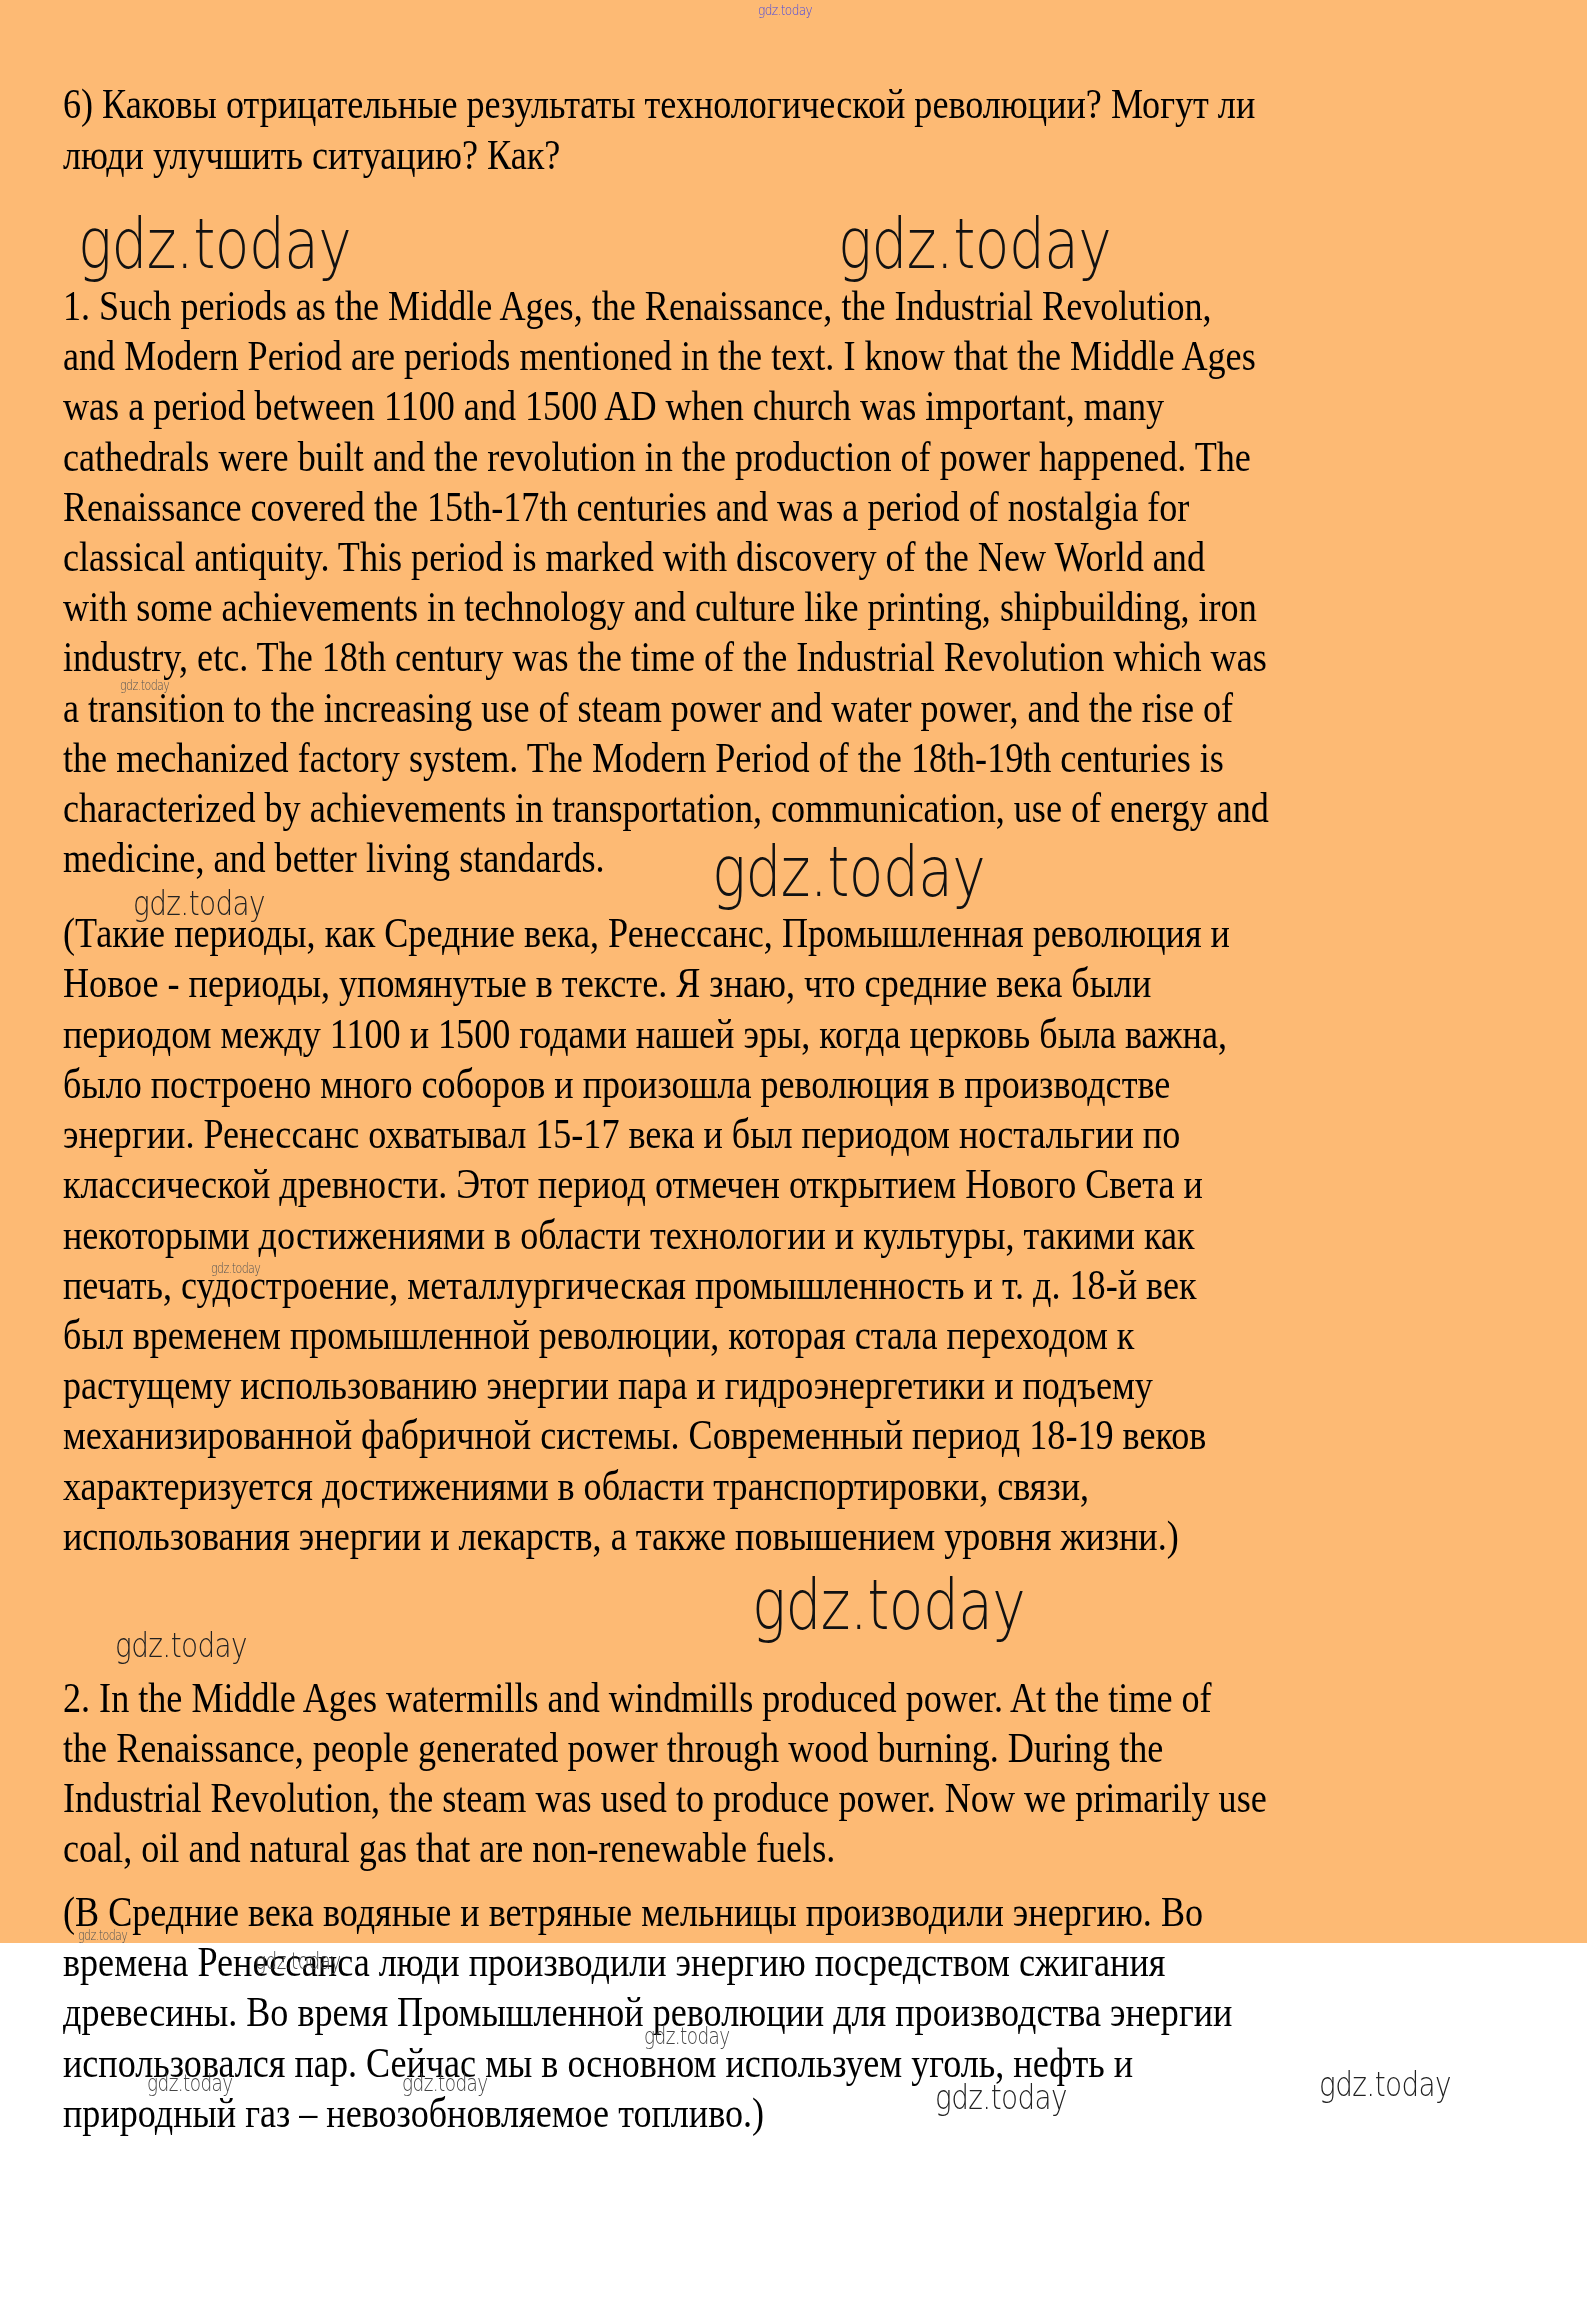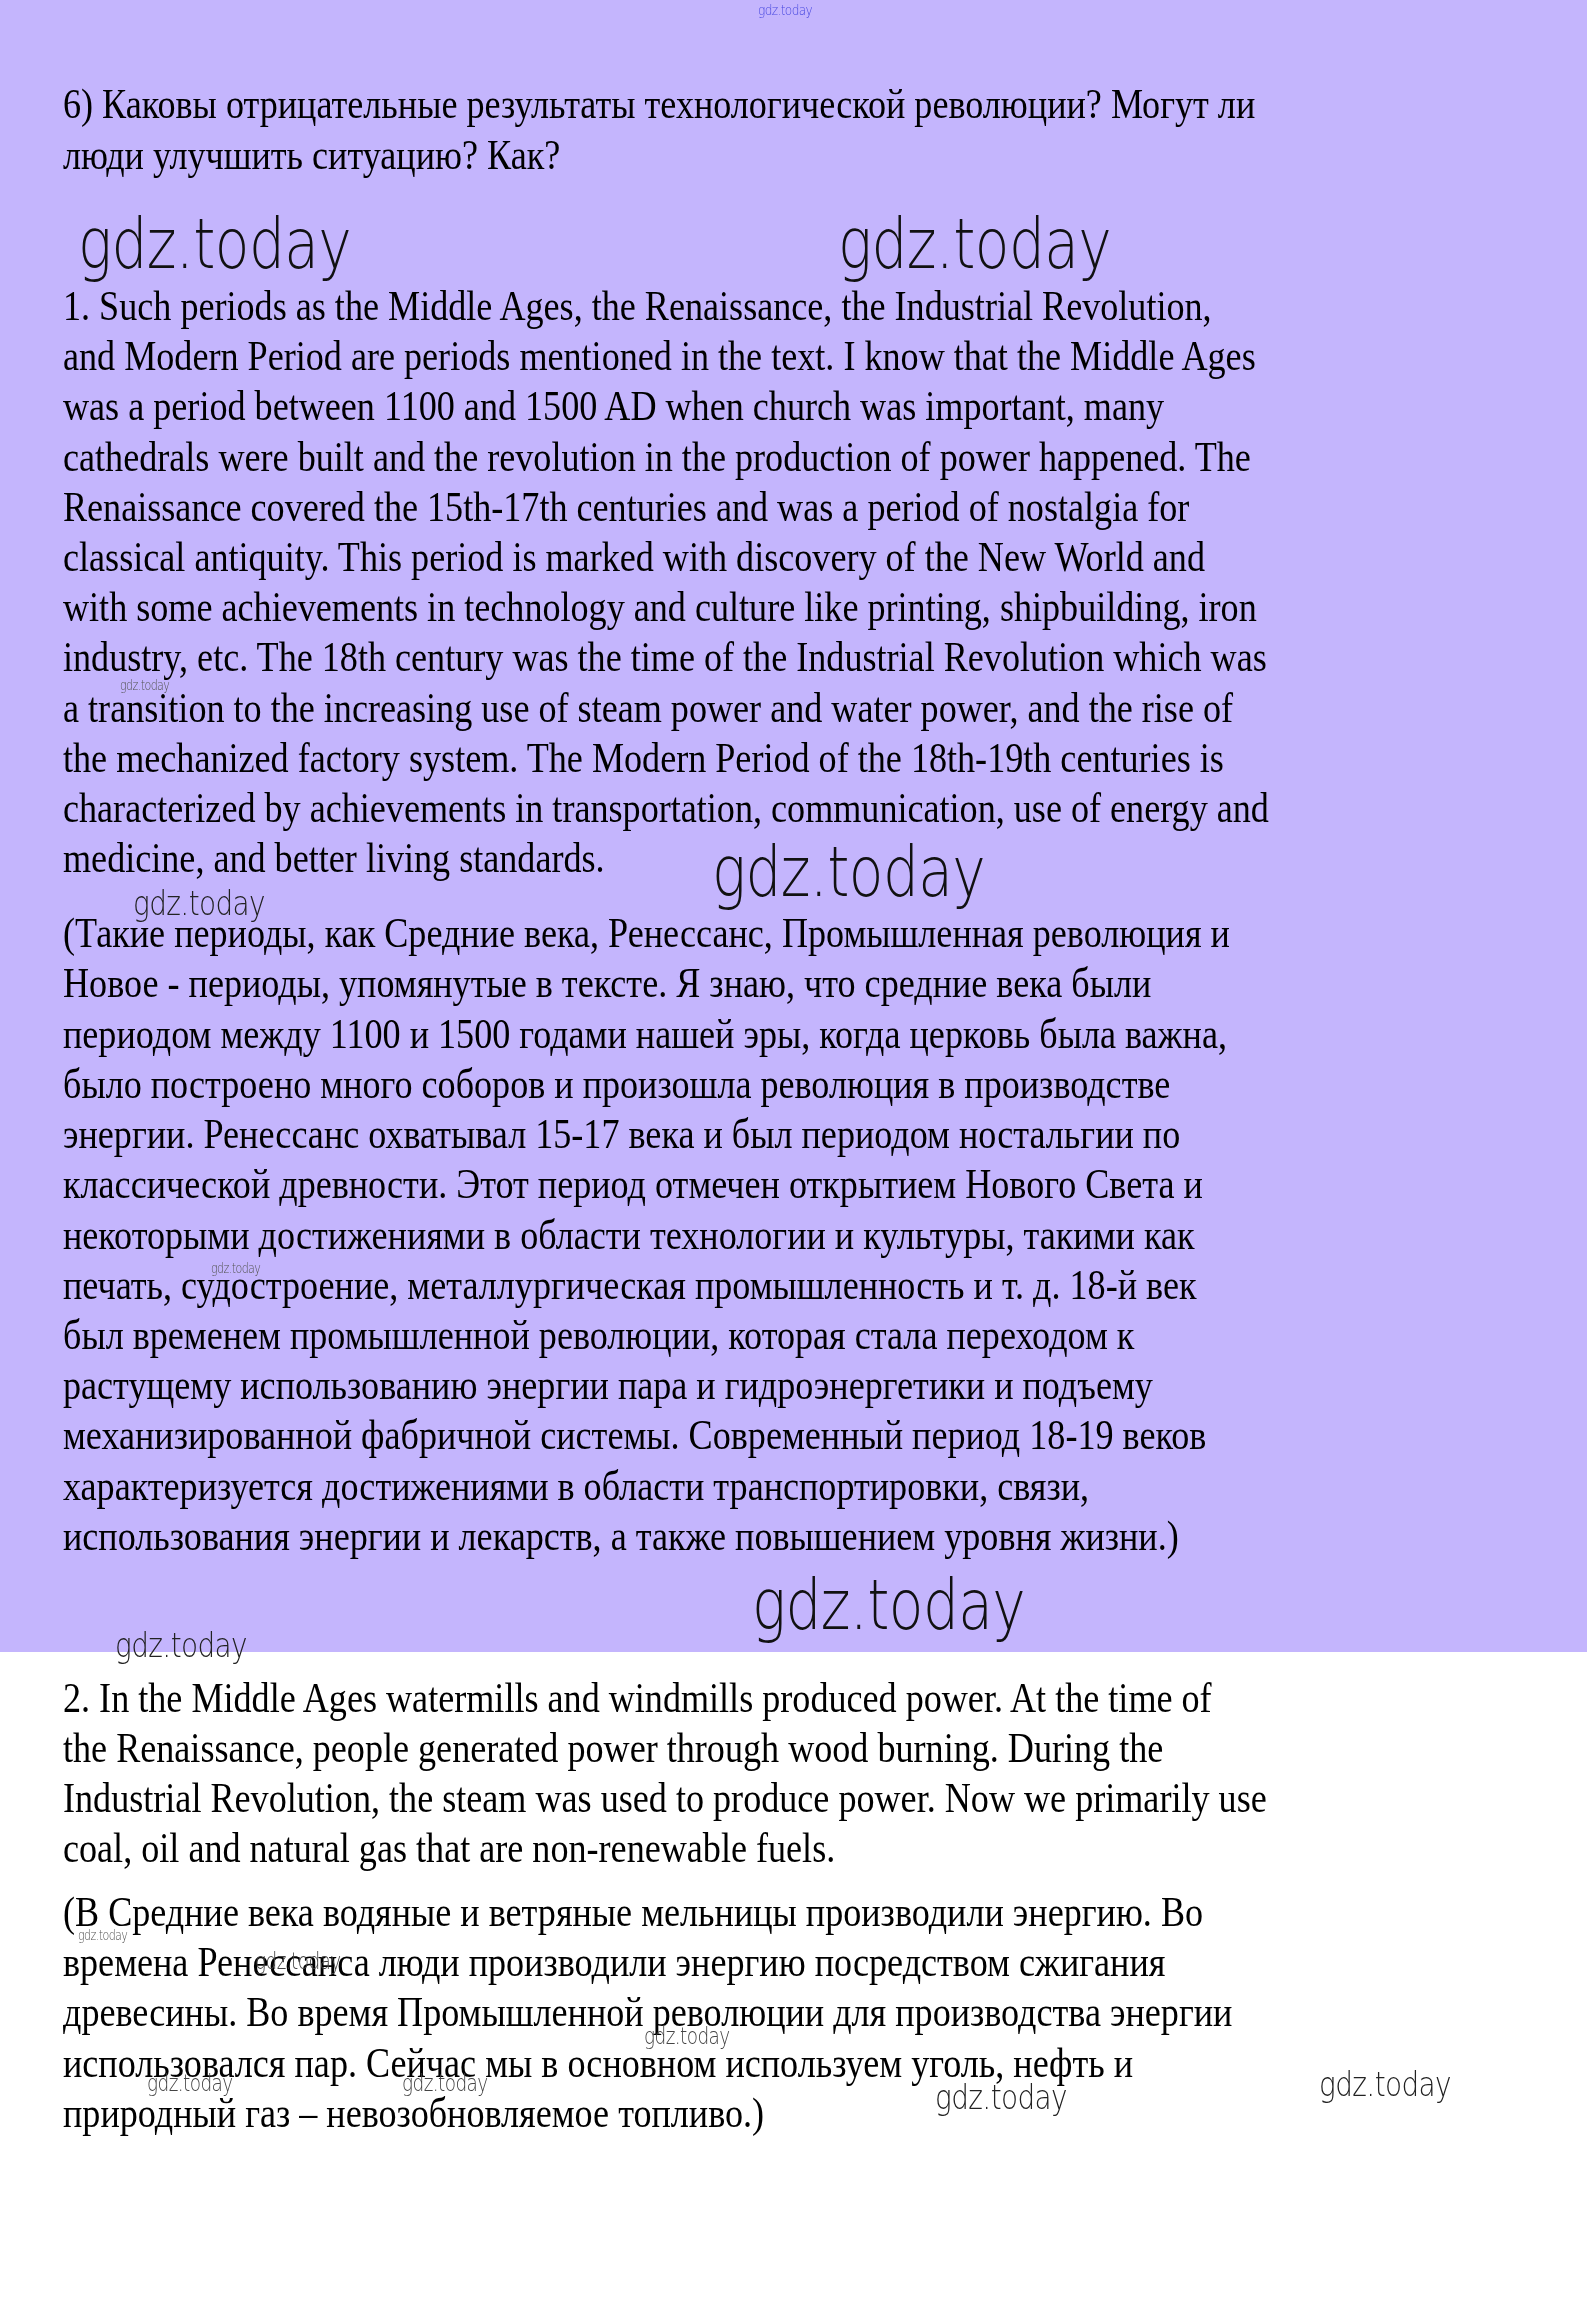--- a/index.html
+++ b/index.html
@@ -1,17 +1,17 @@
 <!DOCTYPE html>
 <html style="font-size:12px"><head>
 <meta charset="utf-8">
 <style>
   html, body { margin: 0; padding: 0; background: #ffffff; }
   body { width: 1587px; height: 2319px; position: relative; overflow: hidden; }
-  .page { position: absolute; left: 0; top: 0; width: 1587px; height: 1652px; background: #c4b5fd; }
+  .page { position: absolute; left: 0; top: 0; width: 1587px; height: 1943px; background: #fdba74; }
   .line {
     position: absolute; left: 63px;
     font-family: "Liberation Serif", serif;
     font-size: 42px; line-height: 50px; color: #000;
     white-space: nowrap;
     transform-origin: left top;
     transform: scaleX(0.86);
   }
   .wm {
     position: absolute;

